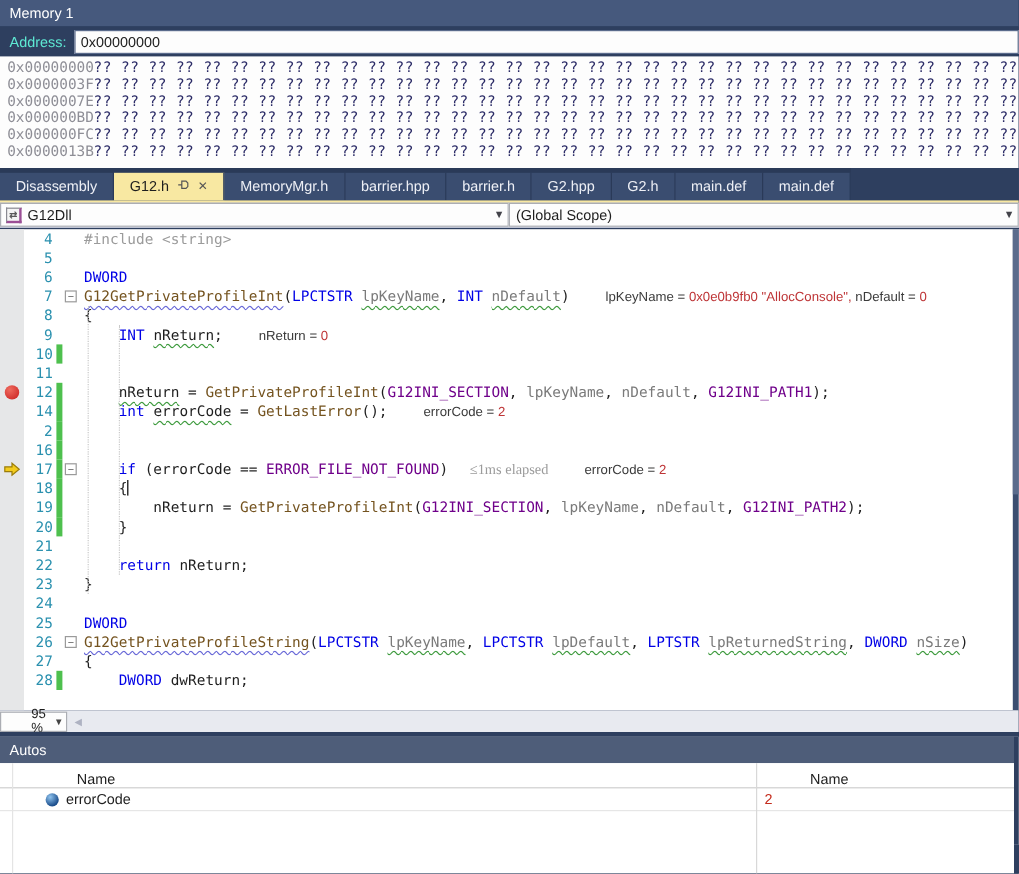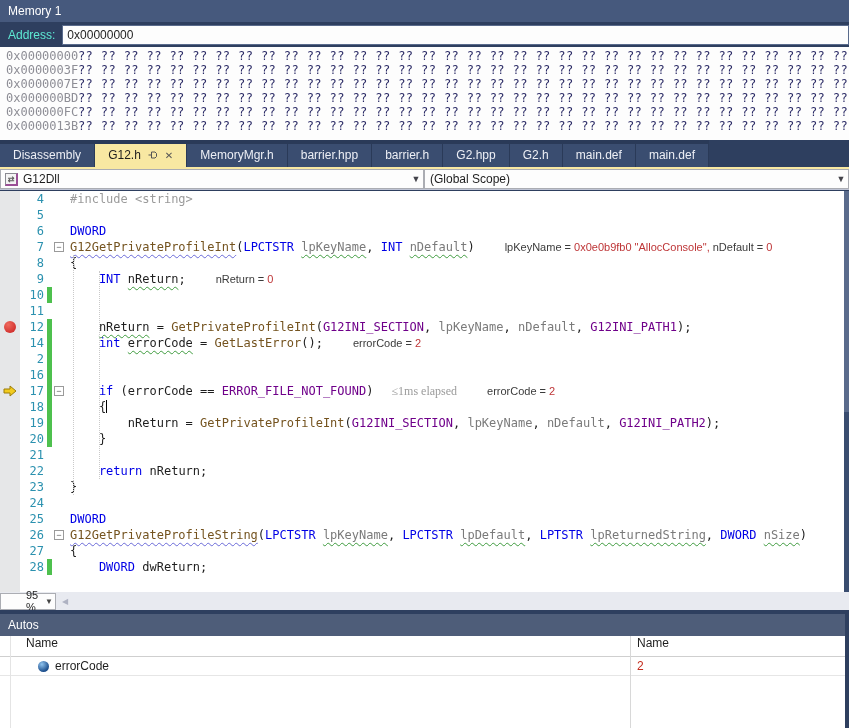--- a/index.html
+++ b/index.html
@@ -98,22 +98,22 @@
   .splitter { position:absolute; top:610px; left:0; width:849px; height:4px; background:#2E3F5F; }
 
   
   .autos { position:absolute; top:614px; left:0; width:849px; height:90px; background:#FFFFFF;
            border-right:4px solid #2E3F5F; }
   .autos-title { height:22px; background:#4E5D79; color:#FFFFFF; font-size:12px;
                  line-height:22px; padding-left:8px; }
   .autos-grid { position:relative; height:92px; background:#FFFFFF; }
   .autos-grid .vline { position:absolute; left:630px; top:0; height:100%; border-left:1px solid #D8D8D8; }
   .autos-grid .gutterline { position:absolute; left:10px; top:0; height:100%; border-left:1px solid #E4E4E4; }
-  .autos-hdr { height:21px; display:flex; align-items:flex-start; border-bottom:1px solid #CFCFCF;
-               font-size:12px; color:#1E1E1E; }
+  .autos-hdr { height:21px; display:flex; align-items:flex-end; border-bottom:1px solid #CFCFCF;
+               font-size:12px; color:#1E1E1E;padding-left:38px; }
   .autos-hdr .h-name { width:630px; padding-left:26px; }
   .autos-hdr .h-value { padding-left:7px; }
   .autos-row { height:19px; display:flex; align-items:center; border-bottom:1px solid #E6E6E6;
                font-size:12px; }
   .autos-row .c-name { width:630px; padding-left:38px; color:#1E1E1E; display:flex;
                        align-items:center; gap:6px; }
   .autos-row .c-value { padding-left:7px; color:#C42B1C; }
   .var-icon { width:11px; height:11px; border-radius:50%;
               background:radial-gradient(circle at 35% 30%, #8FC3EE, #1C4E8C 70%); }
 </style>

